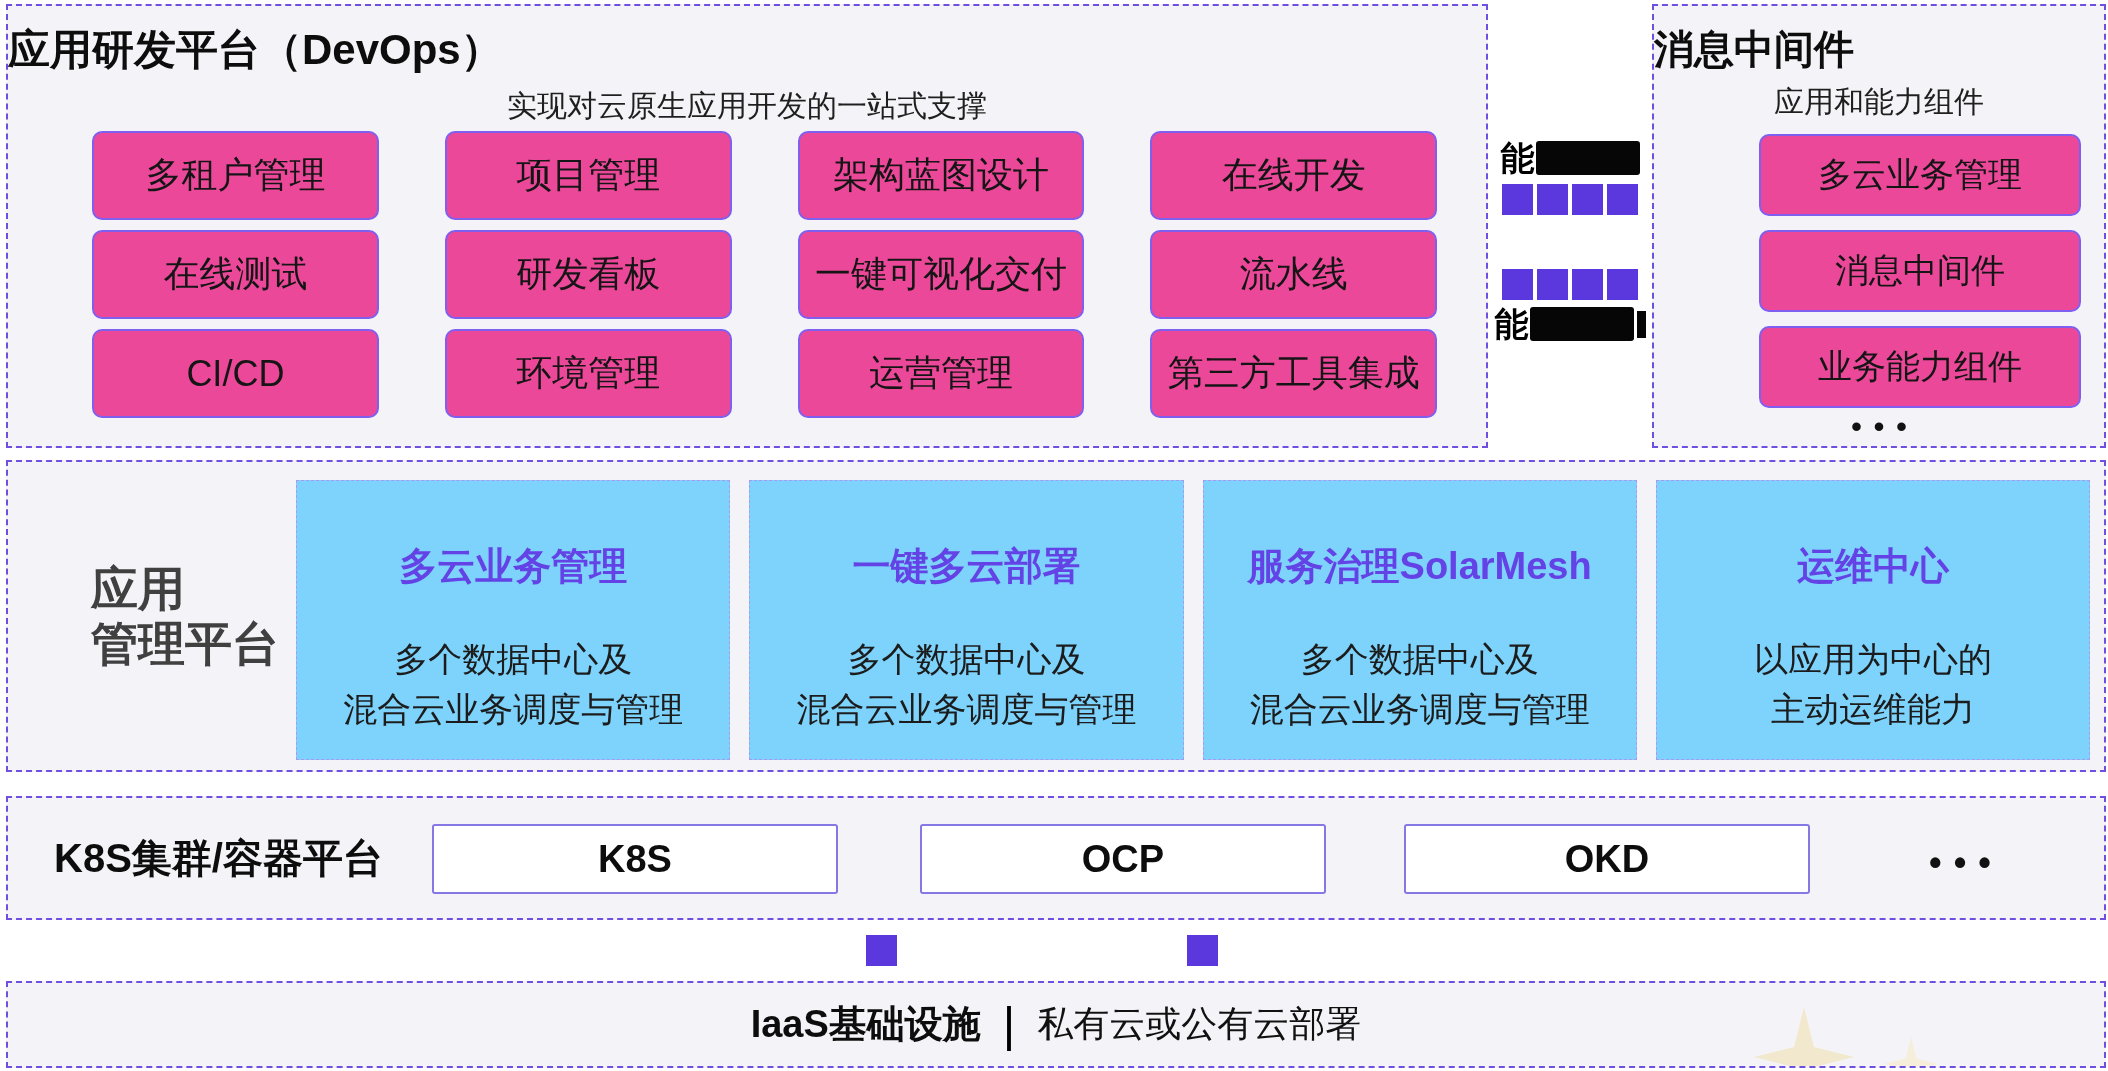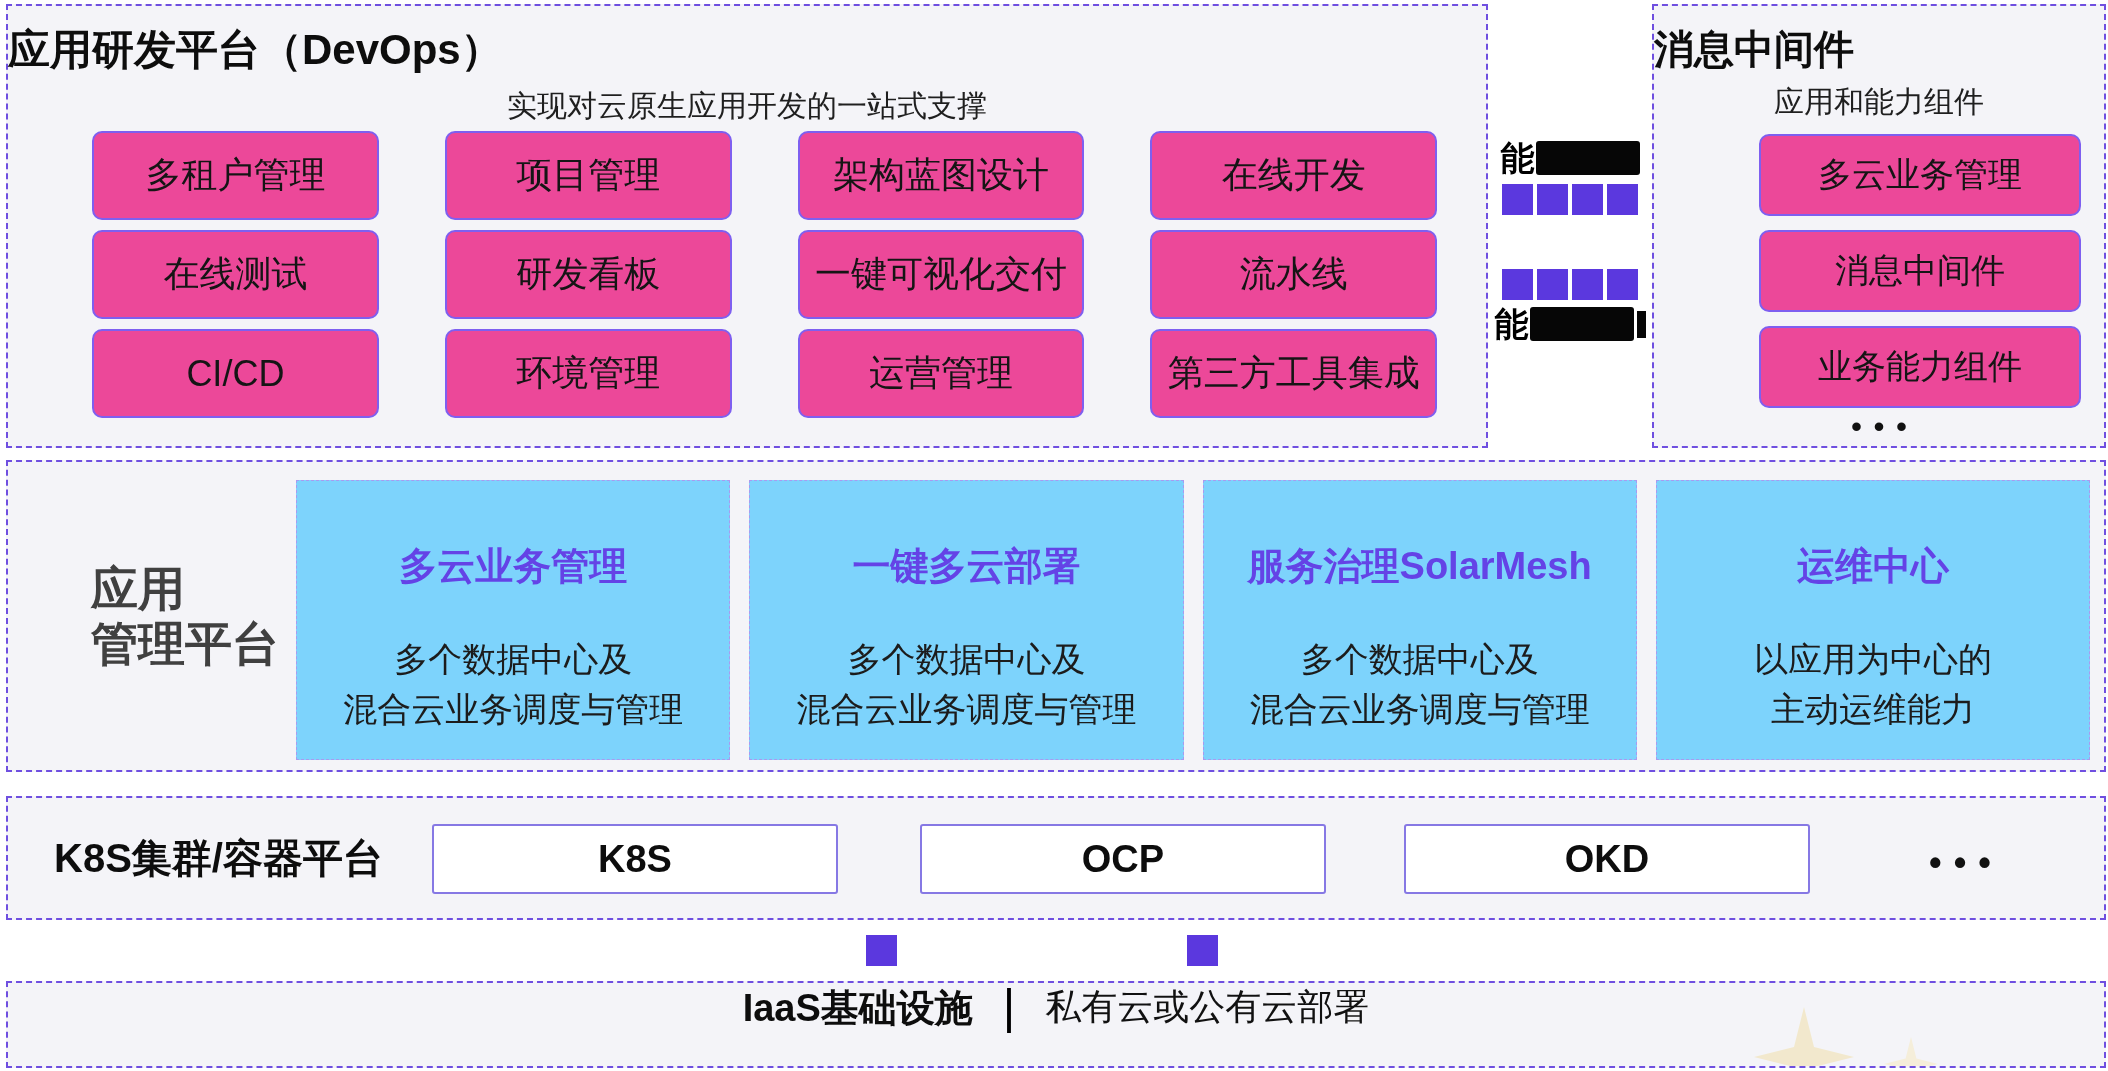--- a/index.html
+++ b/index.html
@@ -76,21 +76,21 @@
     display:flex;align-items:center;justify-content:center;
     font-size:38px;font-weight:700;color:#0d0d0d;
   }
   .k8s-ellipsis{left:1872px;width:160px;top:44px;font-size:36px;}
   
   .conn-sq{position:absolute;top:935px;width:31px;height:31px;background:#5b38de;}
   
   .band-iaas{left:6px;top:981px;width:2100px;height:87px;overflow:hidden;}
   .iaas-line{
     position:absolute;left:0;width:100%;top:0;height:100%;
-    display:flex;align-items:flex-start;justify-content:center;gap:30px;
+    display:flex;align-items:center;justify-content:center;gap:22px;
   }
   .iaas-title{font-size:38px;font-weight:700;white-space:nowrap;}
   .iaas-divider{font-size:48px;font-weight:500;color:#000;line-height:48px;}
   .iaas-subtitle{font-size:36px;color:#111;white-space:nowrap;}
   .sparkle{
     position:absolute;background:#f2e8cd;
     clip-path:polygon(50% 0%,60% 40%,100% 50%,60% 60%,50% 100%,40% 60%,0% 50%,40% 40%);
   }
   .sparkle-large{left:1746px;top:24px;width:100px;height:100px;}
   .sparkle-small{left:1876px;top:54px;width:54px;height:54px;background:#f5eeda;}

